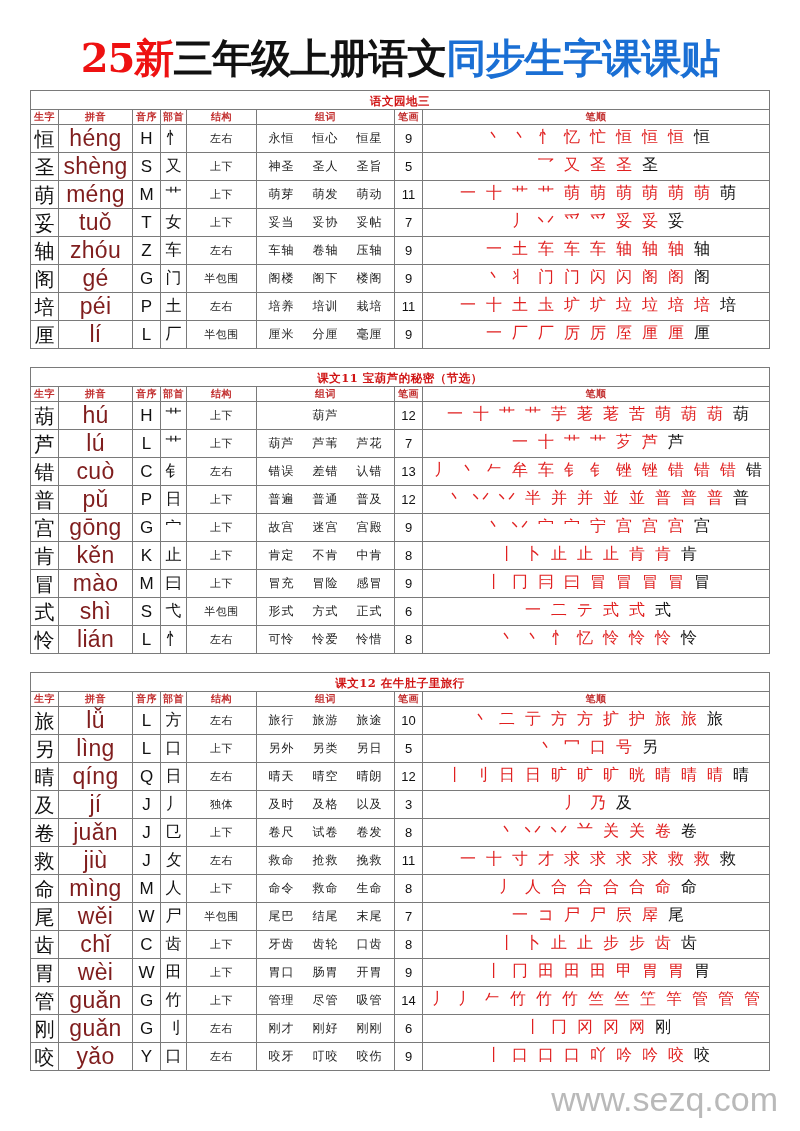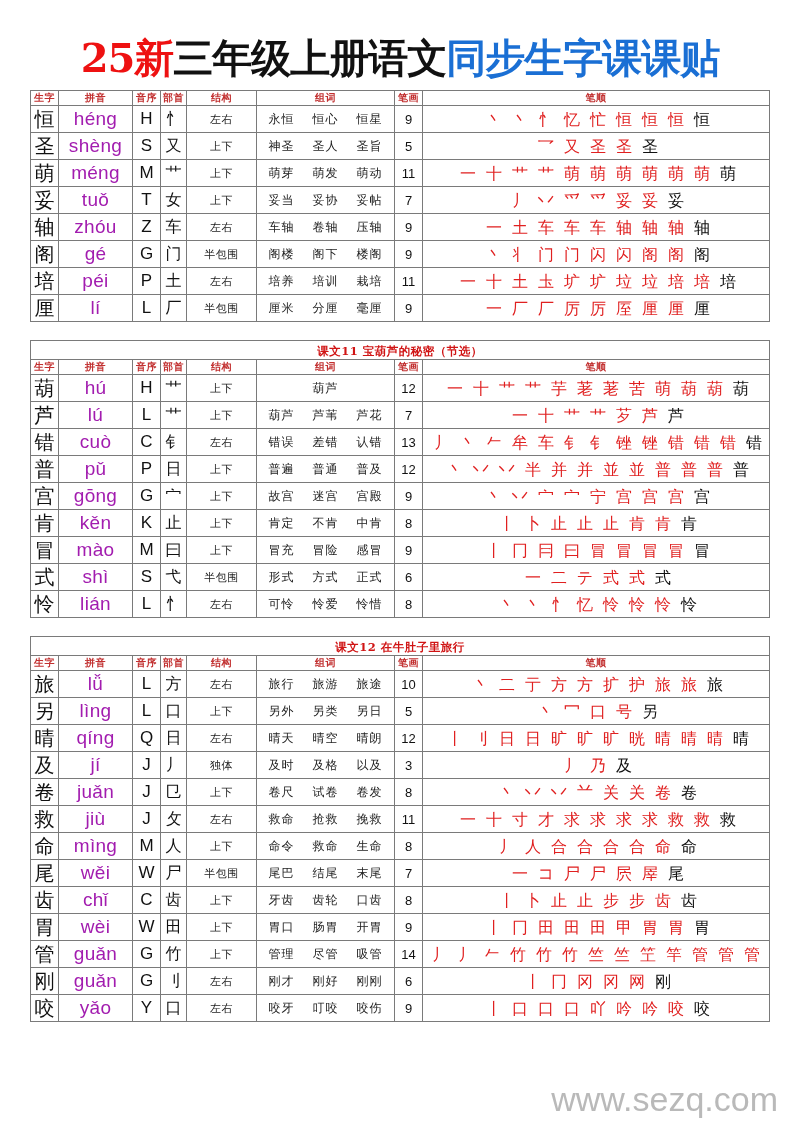--- a/index.html
+++ b/index.html
@@ -81,22 +81,22 @@
   
   .data-row td { height: 26px; }
 
   .c-char {
     font-size: 20px;
     color: #111;
     font-family: "DejaVu Serif", "Liberation Serif", serif;
     line-height: 1;
   }
   .c-pinyin {
-    font-size: 19px;
-    color: #a21caf;
+    font-size: 23px;
+    color: #7f1d1d;
     font-family: "Liberation Sans", "DejaVu Sans", sans-serif;
     letter-spacing: 0.3px;
   }
   .c-initial {
     font-size: 17px;
     color: #111;
     font-family: "Liberation Sans", "DejaVu Sans", sans-serif;
   }
   .c-radical {
     font-size: 16px;
@@ -120,21 +120,21 @@
   .c-count {
     font-size: 13px;
     color: #111;
     font-family: "Liberation Sans", "DejaVu Sans", sans-serif;
   }
   .c-strokes {
     text-align: left;
     padding-left: 4px !important;
     white-space: nowrap;
     overflow: hidden;
-    font-family: Liberation Serif, serif;
+    font-family: Liberation Mono, monospace;
     margin-top: 40px;
   }
   .c-strokes .st {
     display: inline-block;
     width: 26px;
     font-size: 16px;
     color: #111;
     text-align: center;
     line-height: 1;
     vertical-align: middle;
@@ -178,20 +178,23 @@
         <col class="col-char">
         <col class="col-pinyin">
         <col class="col-initial">
         <col class="col-radical">
         <col class="col-struct">
         <col class="col-words">
         <col class="col-count">
         <col class="col-strokes">
       </colgroup>
       <tbody>
+        <tr class="section-row">
+          <td colspan="8"><span class="section-title">语文园地三</span></td>
+        </tr>
         <tr class="head-row">
           <td>生字</td>
           <td>拼音</td>
           <td>音序</td>
           <td>部首</td>
           <td>结构</td>
           <td>组词</td>
           <td>笔画</td>
           <td>笔顺</td>
         </tr>

